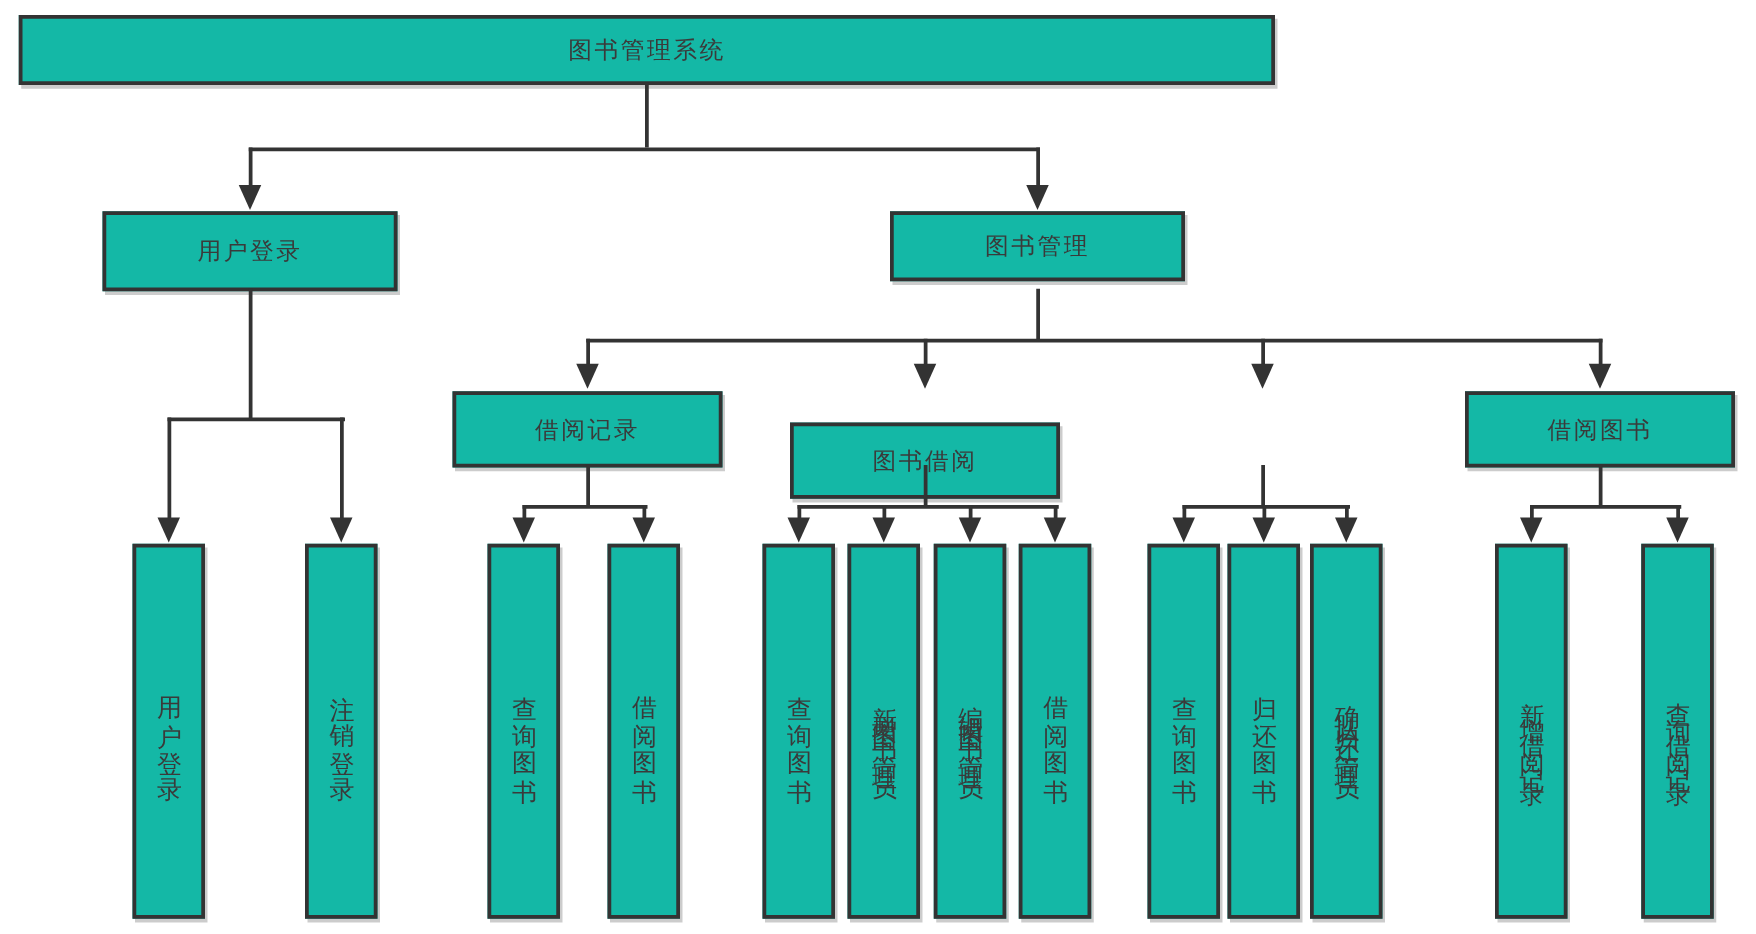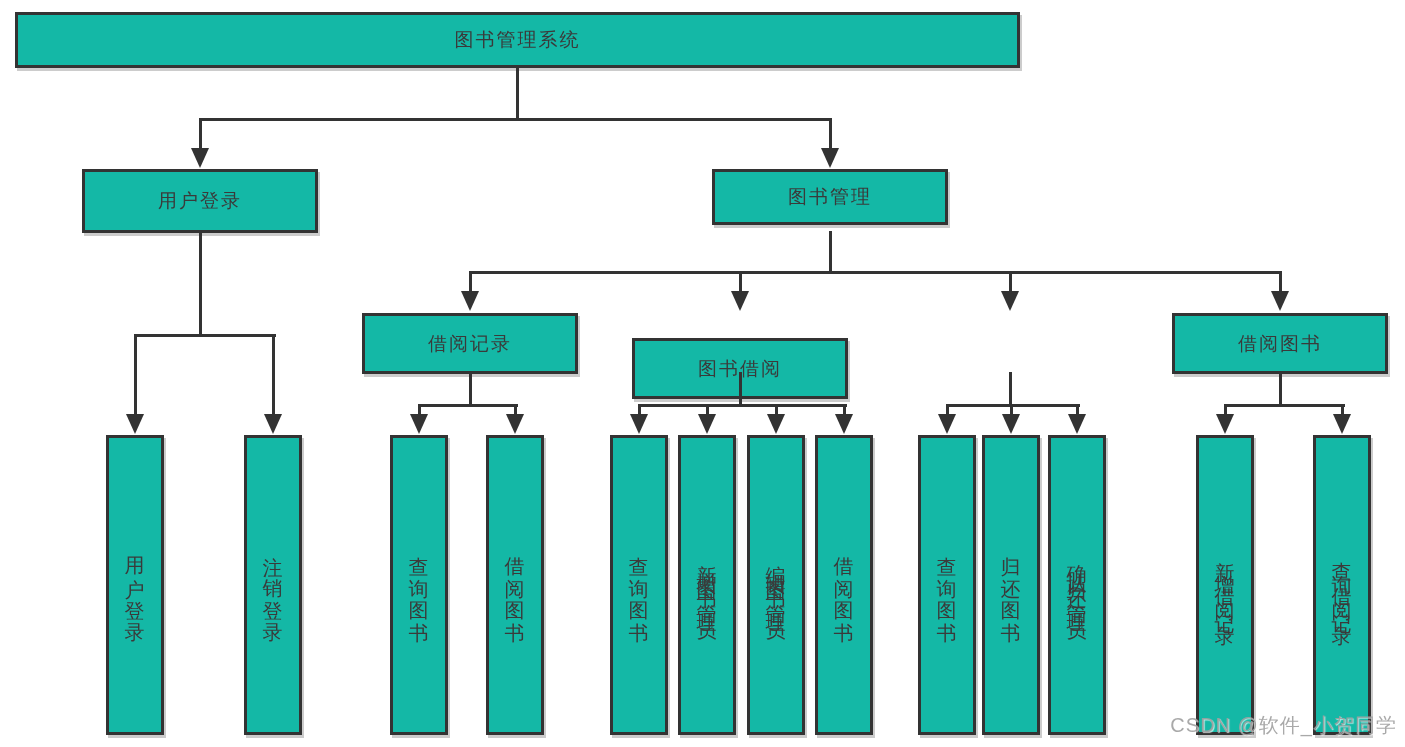--- a/index.html
+++ b/index.html
@@ -178,15 +178,14 @@
     <span class="v-label" style="letter-spacing: 8px;">确认归还（管理员）</span>
   </div>
 
   <div class="box" style="left:1196px; top:435px; width:58px; height:300px;">
     <span class="v-label" style="letter-spacing: 13px;">新增借阅记录</span>
   </div>
   <div class="box" style="left:1313px; top:435px; width:58px; height:300px;">
     <span class="v-label" style="letter-spacing: 13px;">查询借阅记录</span>
   </div>
 
-  <div class="watermark">CSDN @软件_小贺同学</div>
 
 </div>
 
 </body></html>

